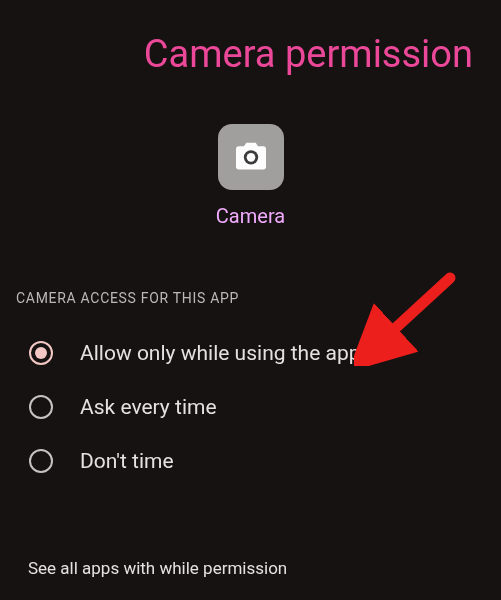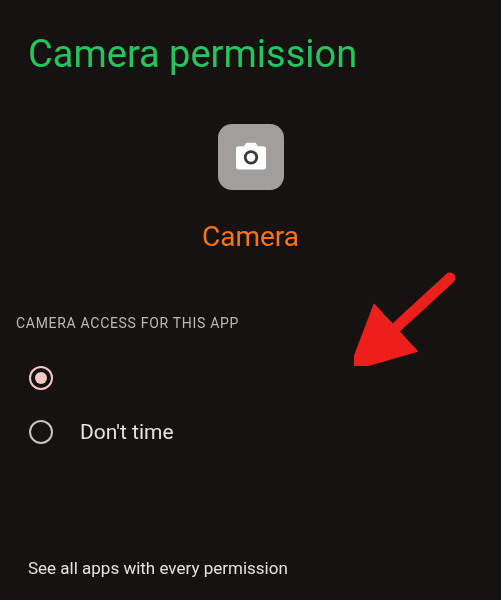--- a/index.html
+++ b/index.html
@@ -12,22 +12,23 @@
       height: 600px;
       background: #161211;
       font-family: Roboto, "Segoe UI", Arial, sans-serif;
       color: #e6e1e0;
       overflow: hidden;
       position: relative;
     }
     .page-title {
       font-size: 38px;
       font-weight: 400;
-      color: #22c55e;
+      color: #ec4899;
       padding: 32px 28px 10px 28px;
+      text-align: right;
     }
     .app-section {
       display: flex;
       flex-direction: column;
       align-items: center;
       margin-top: 38px;
     }
     .app-icon-box {
       width: 66px;
       height: 66px;
@@ -36,23 +37,23 @@
       display: flex;
       align-items: center;
       justify-content: center;
     }
     .app-icon-box svg {
       width: 40px;
       height: 40px;
       display: block;
     }
     .app-name {
-      margin-top: 30px;
-      font-size: 28px;
-      color: #f97316;
+      margin-top: 14px;
+      font-size: 20px;
+      color: #f0abfc;
     }
     .section-header {
       margin-top: 62px;
       padding: 0 16px;
       font-size: 14px;
       letter-spacing: 0.7px;
       color: #bdb8b6;
       text-transform: uppercase;
     }
     .options {
@@ -136,30 +137,37 @@
 
 <div class="section-header">CAMERA ACCESS FOR THIS APP</div>
 
 <div class="options">
   <div class="option-row">
     <span class="radio selected">
       <span class="radio-outer">
           <span class="radio-inner"></span>
         </span>
     </span>
+    <span class="option-label">Allow only while using the app</span>
+  </div>
+  <div class="option-row">
+    <span class="radio">
+      <span class="radio-outer"></span>
+    </span>
+    <span class="option-label">Ask every time</span>
   </div>
   <div class="option-row">
     <span class="radio">
       <span class="radio-outer"></span>
     </span>
     <span class="option-label">Don't time</span>
   </div>
 </div>
 
-<div class="footer-link">See all apps with every permission</div>
+<div class="footer-link">See all apps with while permission</div>
 
 <svg class="annotation-arrow" width="110" height="100">
   <defs>
     <marker id="ahead" markerWidth="8" markerHeight="8" refX="2.5" refY="3" orient="auto">
       <polygon points="0,0 6,3 0,6" fill="#ed1f1c"></polygon>
     </marker>
   </defs>
   <line x1="96" y1="12" x2="22" y2="80" stroke="#ed1f1c" stroke-width="11" marker-end="url(#ahead)" stroke-linecap="round"></line>
 </svg>
 

